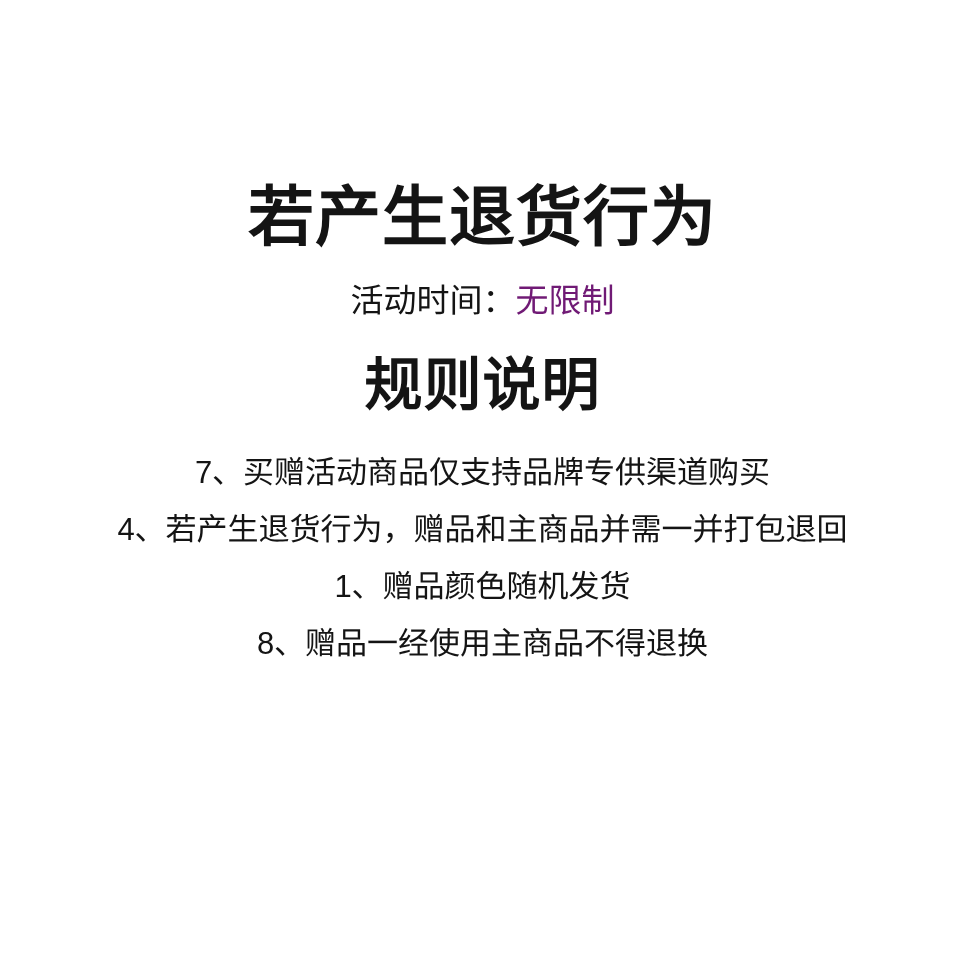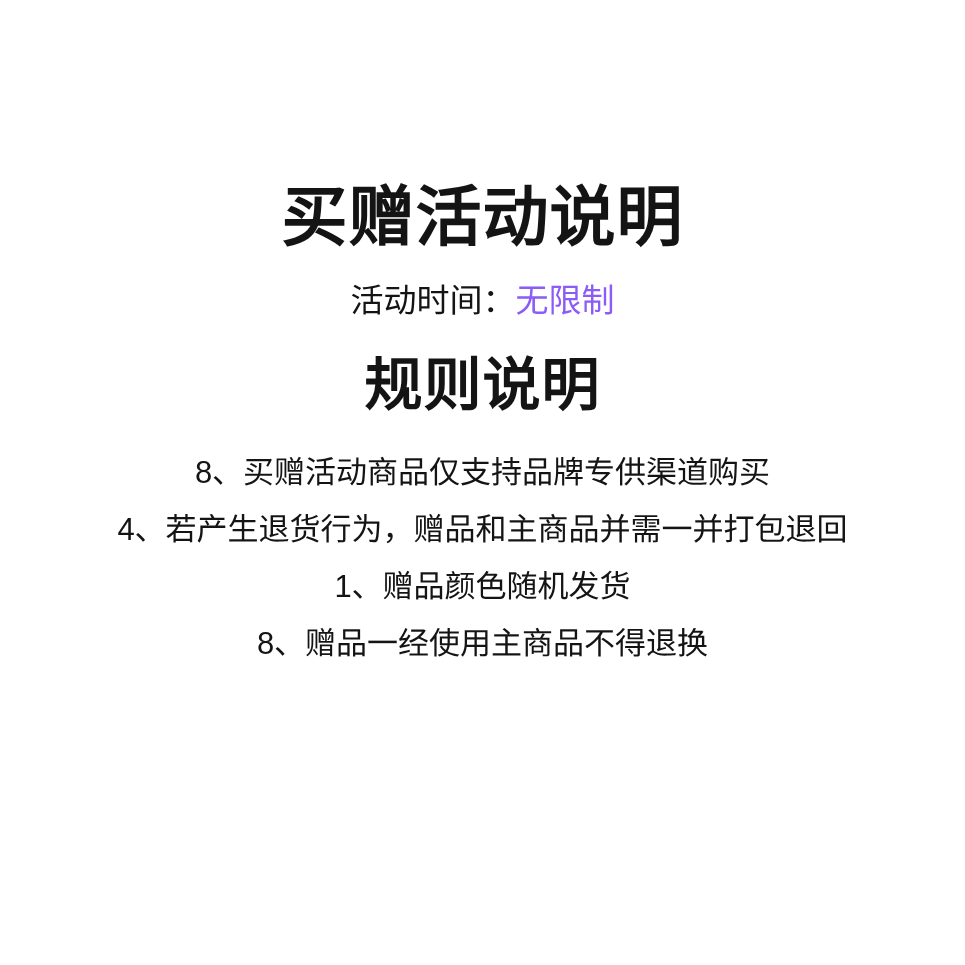--- a/index.html
+++ b/index.html
@@ -30,21 +30,21 @@
     color: #141414;
   }
   .activity-time {
     margin: 19px 0 0 0;
     font-size: 33px;
     line-height: 1.25;
     font-weight: 400;
     color: #141414;
   }
   .activity-time .time-value {
-    color: #8b5cf6;
+    color: #701a75;
   }
   .rules-heading {
     margin: 26px 0 0 0;
     font-size: 58px;
     line-height: 1.3;
     font-weight: 600;
     letter-spacing: 1px;
     color: #141414;
   }
   .rules-list {
@@ -60,29 +60,29 @@
     color: #141414;
     white-space: nowrap;
   }
 </style>
 </head>
 <body>
 
 <div class="page">
   <div class="content">
 
-    <h1 class="promo-title">买赠活动说明</h1>
+    <h1 class="promo-title">若产生退货行为</h1>
 
     <p class="activity-time">
       <span>活动时间：</span><span class="time-value">无限制</span>
     </p>
 
     <h2 class="rules-heading">规则说明</h2>
 
     <div class="rules-list">
-      <p class="rule-line">8、买赠活动商品仅支持品牌专供渠道购买</p>
+      <p class="rule-line">7、买赠活动商品仅支持品牌专供渠道购买</p>
       <p class="rule-line">4、若产生退货行为，赠品和主商品并需一并打包退回</p>
       <p class="rule-line">1、赠品颜色随机发货</p>
       <p class="rule-line">8、赠品一经使用主商品不得退换</p>
     </div>
 
   </div>
 </div>
 
 </body></html>

